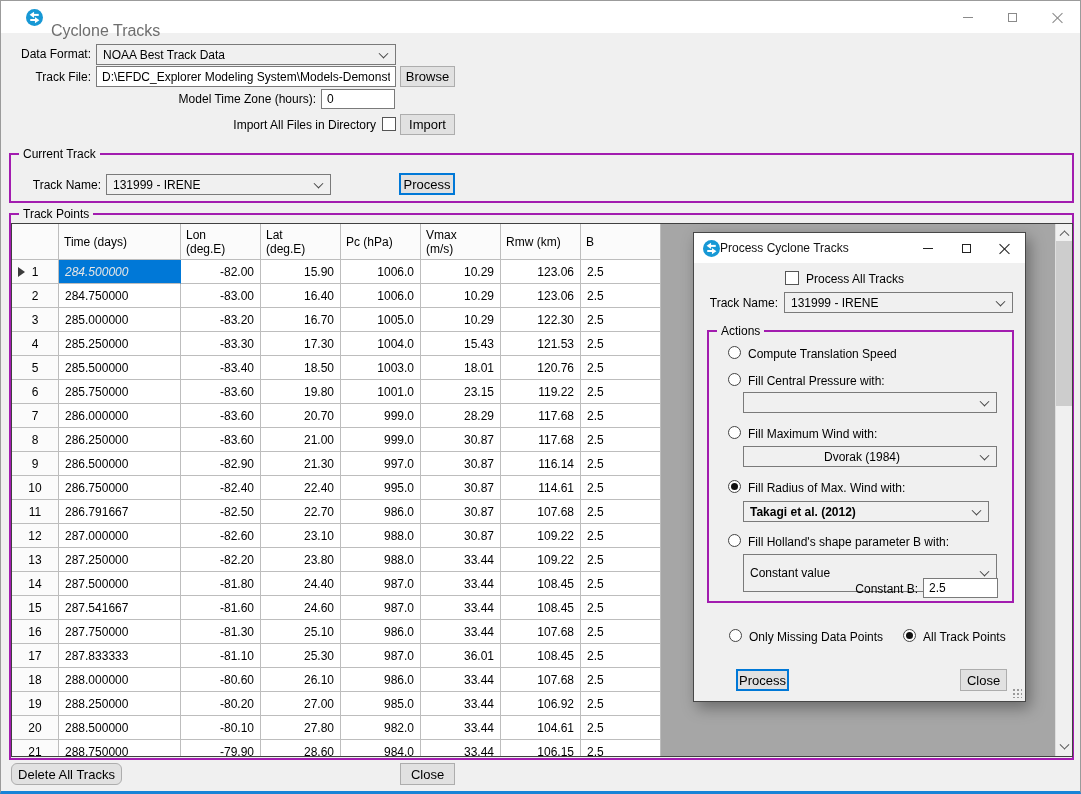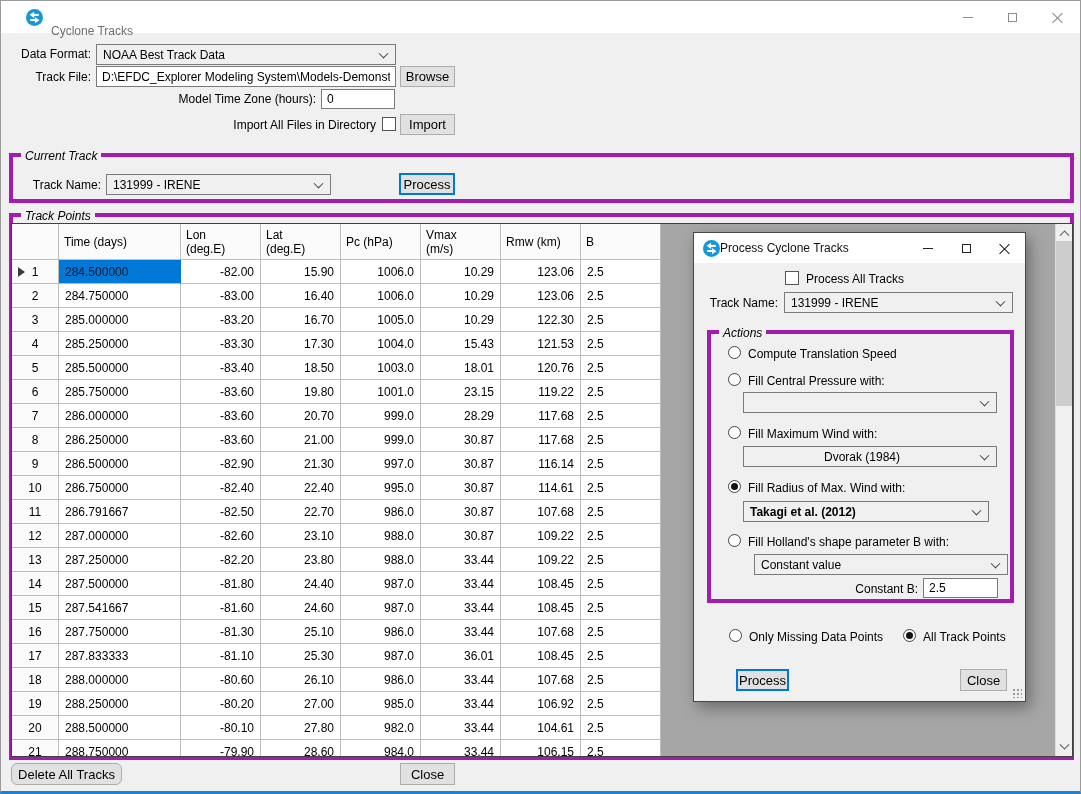--- a/index.html
+++ b/index.html
@@ -4,21 +4,21 @@
 <style>
   * { margin:0; padding:0; box-sizing:border-box; }
   html,body { background:#d0d0d0; }
   body { font-family:"Liberation Sans", sans-serif; font-size:12px; color:#000; }
   #app {
     position:relative; width:1081px; height:794px; background:#f0f0f0;
     border:1px solid #9b9b9b; border-bottom:3px solid #1883d7; overflow:hidden;
   }
   
   .titlebar { position:absolute; left:0; top:0; right:0; height:32px; background:#ffffff; display:flex; align-items:center; }
-  .titlebar .title { color:#6e6e6e; margin-left:8px; font-size:12px;margin-top:28px; }
+  .titlebar .title { color:#6e6e6e; margin-left:8px; font-size:16px;margin-top:28px; }
   .app-icon { width:17px; height:17px; margin-left:25px; }
   .caption-btns { position:absolute; right:0; top:0; height:32px; display:flex; }
   .cap-btn { width:45px; height:32px; display:flex; align-items:center; justify-content:center; }
   .glyph-min { width:10px; height:1px; background:#8a8a8a; }
   .glyph-max { width:9px; height:9px; border:1px solid #8a8a8a; }
   .glyph-x { position:relative; width:11px; height:11px; }
   .glyph-x::before,.glyph-x::after { content:""; position:absolute; left:5px; top:-1px; width:1px; height:14px; background:#8a8a8a; }
   .glyph-x::before { transform:rotate(45deg); } .glyph-x::after { transform:rotate(-45deg); }
   .dark .glyph-min { background:#222; } .dark .glyph-max { border-color:#222; }
   .dark .glyph-x::before,.dark .glyph-x::after { background:#222; }
@@ -27,33 +27,33 @@
   .r { text-align:right; }
   .combo { position:absolute; background:#f0f0f0; border:1px solid #7a7a7a; display:flex; align-items:center; padding:0 22px 0 6px; }
   .combo .val { white-space:nowrap; overflow:hidden; }
   .chev { position:absolute; right:8px; top:50%; width:7px; height:7px; border-right:1px solid #444; border-bottom:1px solid #444; transform:translateY(-70%) rotate(45deg); }
   .tbox { position:absolute; background:#fff; border:1px solid #7a7a7a; display:flex; align-items:center; padding:0 5px; }
   .btn { position:absolute; background:#e1e1e1; border:1px solid #adadad; display:flex; align-items:center; justify-content:center; font-size:13px; }
   .btn.focus { border:2px solid #0078d7; }
   .chk { position:absolute; width:14px; height:14px; background:#fff; border:1px solid #555; }
   .radio { position:absolute; width:13px; height:13px; border:1px solid #444; border-radius:50%; background:#fff; }
   .radio.on::after { content:""; position:absolute; left:2px; top:2px; width:7px; height:7px; border-radius:50%; background:#111; }
-  .groupbox { position:absolute; border:4px solid #a21caf;font-style:italic; }
+  .groupbox { position:absolute; border:2px solid #a21caf; }
   .groupbox > .gb-label { position:absolute; top:-8px; left:8px; background:#f0f0f0; padding:0 4px; }
   
   .grid { position:absolute; left:10px; top:222px; width:1062px; height:534px; border:1px solid #404040; background:#a6a6a6; overflow:hidden; }
   .grid-content { position:absolute; left:0; top:0; width:649px; background:#fff; }
   .grid-header { display:flex; height:36px; background:#fbfbfb; }
   .hcell { border-right:1px solid #bdbdbd; border-bottom:1px solid #bdbdbd; padding:3px 5px; white-space:pre-line; display:flex; align-items:center; line-height:14px; }
   .grid-row { display:flex; height:24px; background:#fff; }
   .cell { border-right:1px solid #bdbdbd; border-bottom:1px solid #bdbdbd; display:flex; align-items:center; padding:0 6px; overflow:hidden; white-space:nowrap; }
   .rowhead { background:#fbfbfb; justify-content:center; position:relative; }
   .w-rh { width:47px; } .w-time { width:122px; } .w-80 { width:80px; }
   .al { justify-content:flex-start; } .ar { justify-content:flex-end; }
-  .cell.selected { background:#0078d7; color:#0f172a; border-right-color:#0078d7; }
+  .cell.selected { background:#0078d7; color:#e5e5e5; border-right-color:#0078d7;font-style:italic; }
   .row-arrow { position:absolute; left:6px; top:7px; width:0; height:0; border-left:7px solid #3c3c3c; border-top:5px solid transparent; border-bottom:5px solid transparent; }
   
   .vscroll { position:absolute; right:0; top:0; bottom:0; width:17px; background:#f0f0f0; border-left:1px solid #dedede; }
   .sb-btn { position:absolute; left:0; width:17px; height:17px; display:flex; align-items:center; justify-content:center; }
   .sb-up { top:0; } .sb-dn { bottom:0; }
   .sb-chev { width:7px; height:7px; border-right:1px solid #555; border-bottom:1px solid #555; }
   .sb-up .sb-chev { transform:rotate(-135deg) translate(-2px,-2px); }
   .sb-dn .sb-chev { transform:rotate(45deg) translate(-2px,-2px); }
   .sb-thumb { position:absolute; left:0; top:17px; width:17px; height:165px; background:#cdcdcd; }
   
@@ -467,21 +467,21 @@
 
     <div class="radio on" style="left:34px; top:247px;"></div>
     <div class="lbl" style="left:54px; top:248px;">Fill Radius of Max. Wind with:</div>
     <div class="combo" style="left:49px; top:268px; width:246px; height:21px;font-weight:bold;">
       <span class="val">Takagi et al. (2012)</span>
         <span class="chev"></span>
     </div>
 
     <div class="radio" style="left:34px; top:301px;"></div>
     <div class="lbl" style="left:54px; top:302px;">Fill Holland's shape parameter B with:</div>
-    <div class="combo" style="left:60px; top:321px; width:254px; height:21px;">
+    <div class="combo" style="left:49px; top:321px; width:254px; height:38px;">
       <span class="val">Constant value</span>
         <span class="chev"></span>
     </div>
     <div class="lbl r" style="left:120px; top:349px; width:104px;">Constant B:</div>
     <div class="tbox" style="left:229px; top:345px; width:75px; height:20px;">2.5</div>
 
     <div class="radio" style="left:35px; top:396px;"></div>
     <div class="lbl" style="left:55px; top:397px;">Only Missing Data Points</div>
     <div class="radio on" style="left:209px; top:396px;"></div>
     <div class="lbl" style="left:229px; top:397px;">All Track Points</div>

